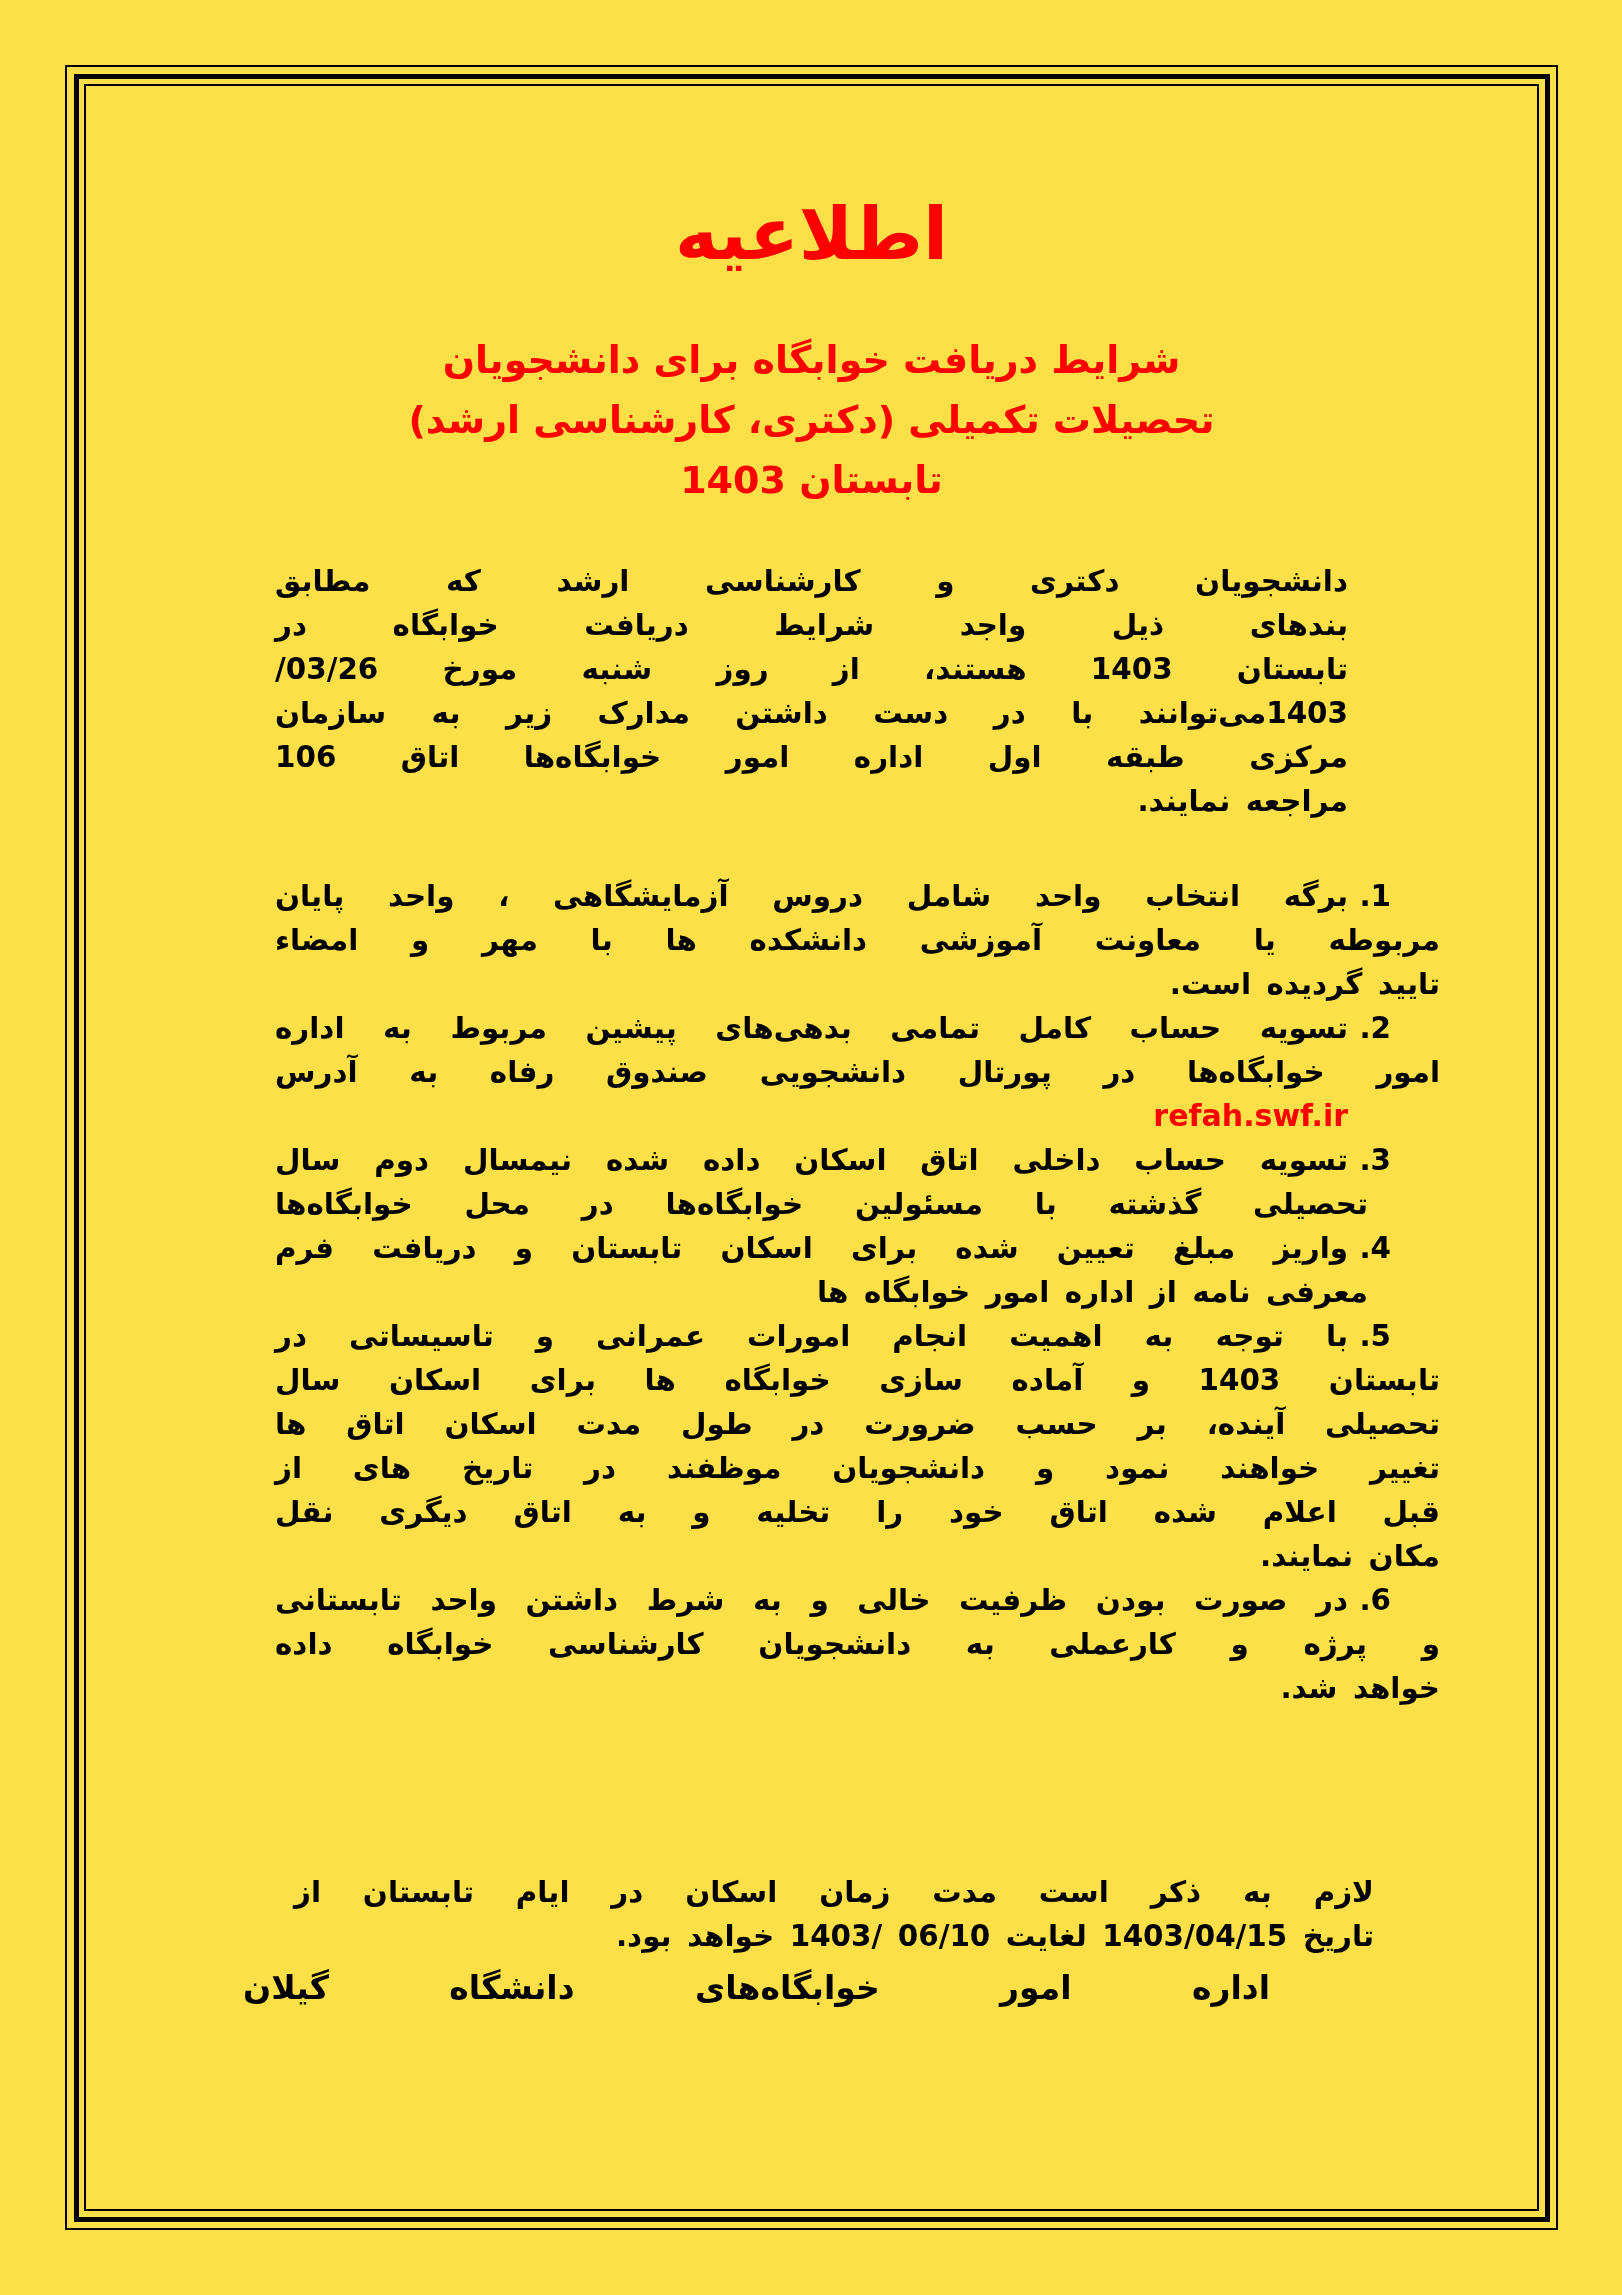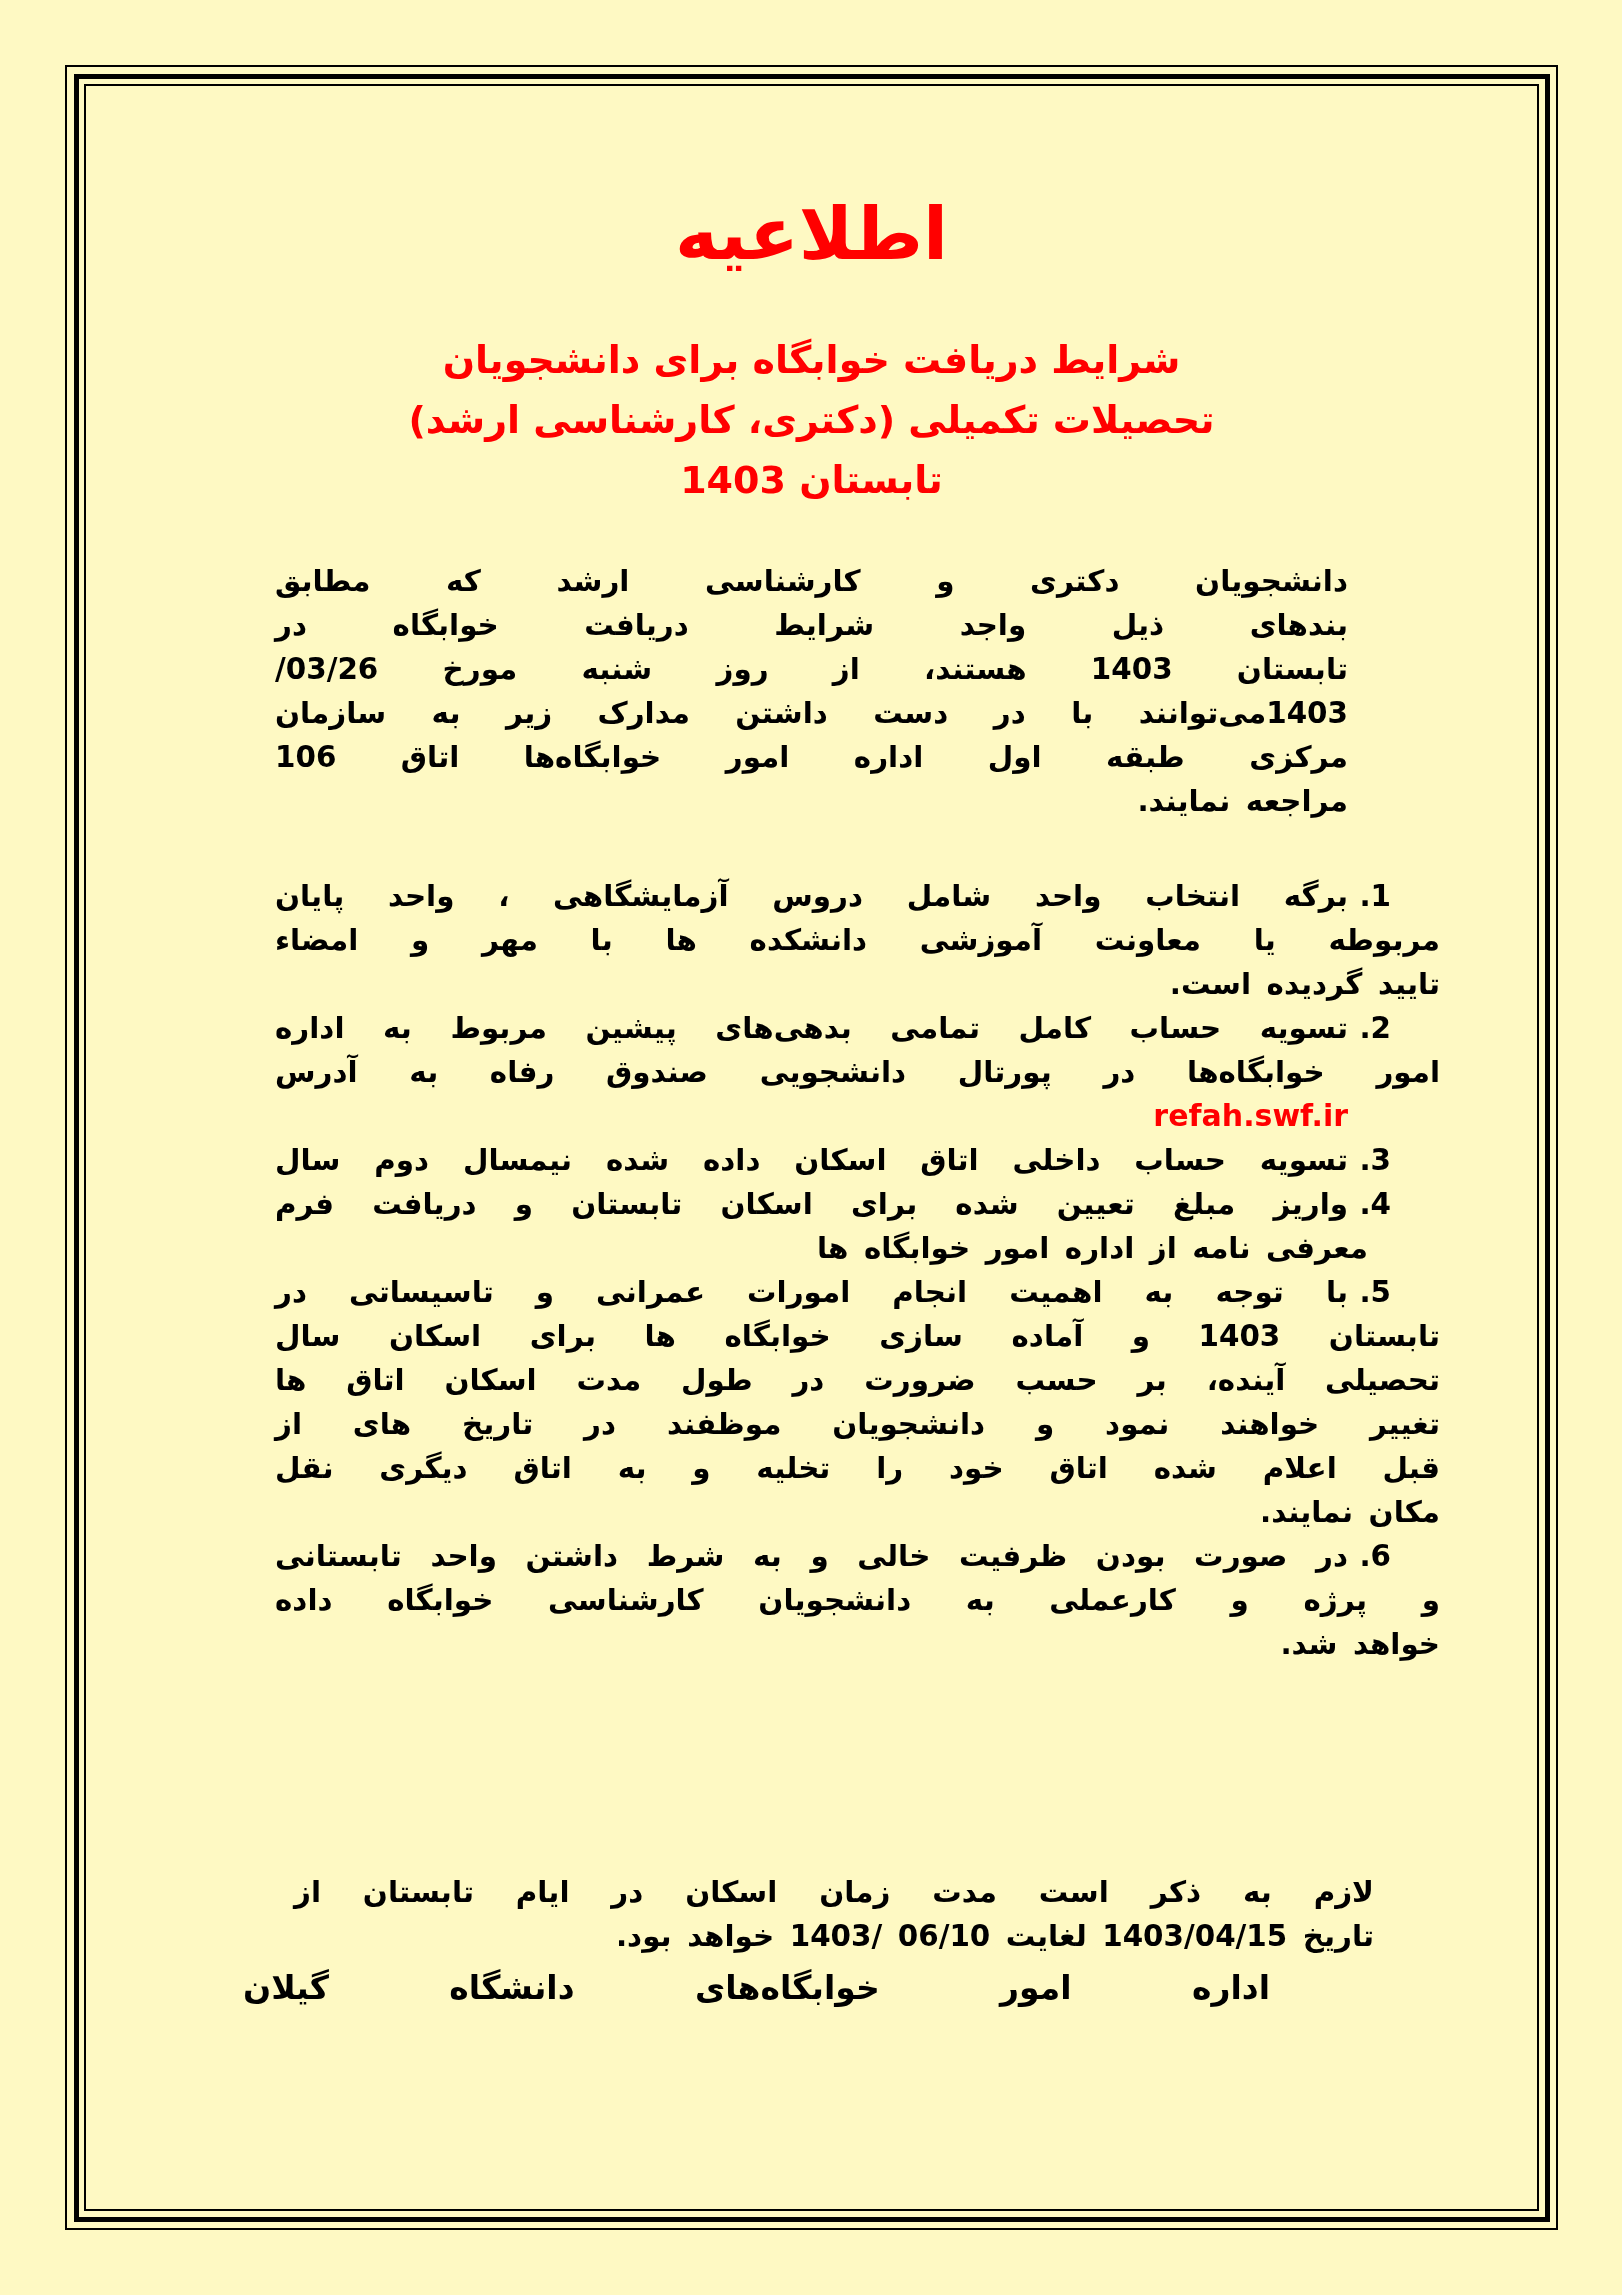--- a/index.html
+++ b/index.html
@@ -1,19 +1,19 @@
 <!DOCTYPE html>
 <html lang="fa" style="font-size:10.5px"><head>
 <meta charset="utf-8">
 <style>
   html,body{margin:0;padding:0;background:#888;}
   .page{
     position:relative;
     width:1623px;height:2295px;
-    background:#fef9c3;
+    background:#fde047;
     font-family:"DejaVu Sans", sans-serif;
     overflow:hidden;
   }
   
   .frame-outer{position:absolute;inset:65px;border:2px solid #000;}
   .frame-mid{position:absolute;inset:6.5px;border:5.2px solid #000;}
   .frame-inner{position:absolute;inset:5.9px;border:2px solid #000;}
 
   .content{position:absolute;inset:0;direction:rtl;color:#000;font-weight:bold;}
 
@@ -112,20 +112,21 @@
         <span class="marker">2.</span>
         <span>تسویه حساب کامل تمامی بدهی‌های پیشین مربوط به اداره</span>
       </div>
       <div class="line j">امور خوابگاه‌ها در پورتال دانشجویی صندوق رفاه به آدرس</div>
       <div class="line url-line">refah.swf.ir</div>
 
       <div class="line j first">
         <span class="marker">3.</span>
         <span>تسویه حساب داخلی اتاق اسکان داده شده نیمسال دوم سال</span>
       </div>
+      <div class="line j pad-r">تحصیلی گذشته با مسئولین خوابگاه‌ها در محل خوابگاه‌ها</div>
 
       <div class="line j first">
         <span class="marker">4.</span>
         <span>واریز مبلغ تعیین شده برای اسکان تابستان و دریافت فرم</span>
       </div>
       <div class="line r pad-r">معرفی نامه از اداره امور خوابگاه ها</div>
 
       <div class="line j first">
         <span class="marker">5.</span>
         <span>با توجه به اهمیت انجام امورات عمرانی و تاسیساتی در</span>

